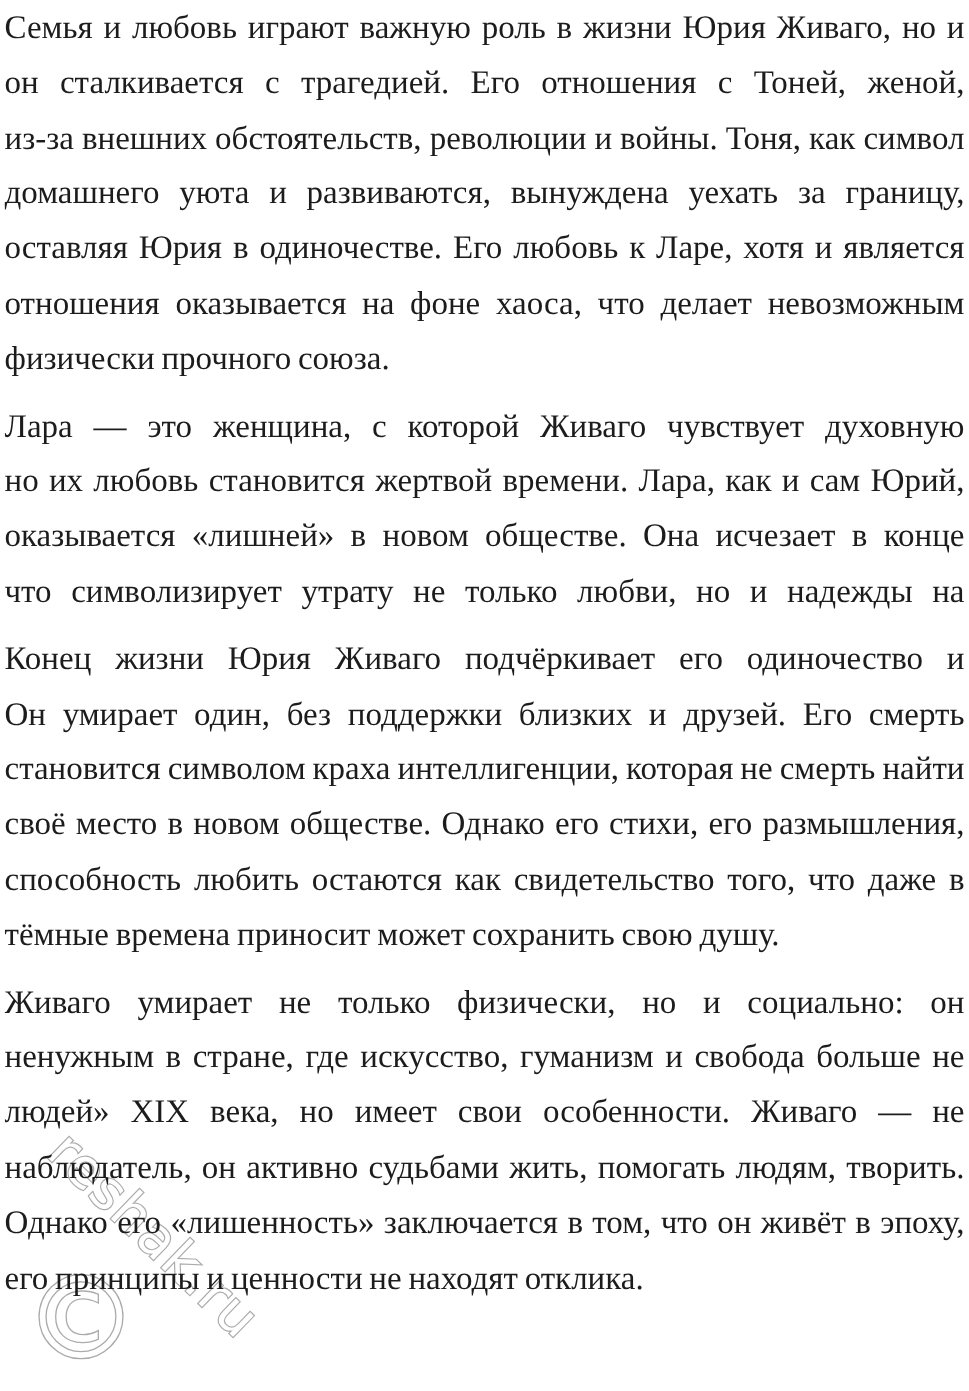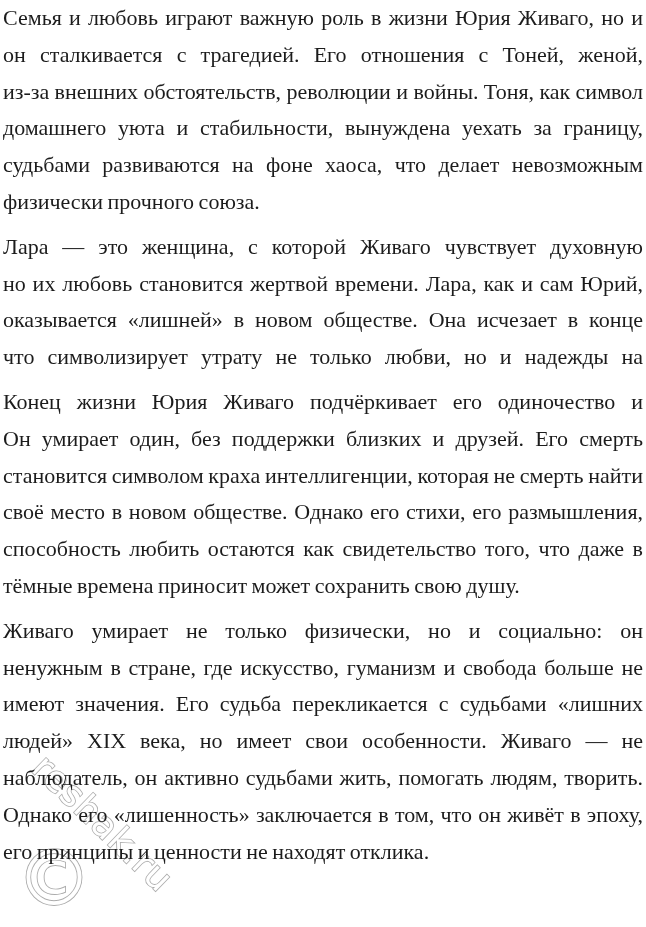--- a/index.html
+++ b/index.html
@@ -71,40 +71,40 @@
     <text class="wm-text" x="30" y="18" transform="rotate(44 30 18)">reshak.ru</text>
     <text class="wm-c" x="16" y="153">©</text>
   </svg>
 </div>
 
 <div class="content">
     <div class="para">
       <div class="line">Семья и любовь играют важную роль в жизни Юрия Живаго, но и здесь</div>
       <div class="line">он сталкивается с трагедией. Его отношения с Тоней, женой, рушатся</div>
       <div class="line">из-за внешних обстоятельств, революции и войны. Тоня, как символ</div>
-      <div class="line">домашнего уюта и стабильности, вынуждена уехать за границу,</div>
-      <div class="line">судьбами развиваются на фоне хаоса, что делает невозможным</div>
+      <div class="line">домашнего уюта и развиваются, вынуждена уехать за границу,</div>
+      <div class="line">оставляя Юрия в одиночестве. Его любовь к Ларе, хотя и является</div>
+      <div class="line">отношения оказывается на фоне хаоса, что делает невозможным</div>
       <div class="line last">физически прочного союза.</div>
     </div>
     <div class="para">
       <div class="line">Лара — это женщина, с которой Живаго чувствует духовную близость,</div>
       <div class="line">но их любовь становится жертвой времени. Лара, как и сам Юрий,</div>
       <div class="line">оказывается «лишней» в новом обществе. Она исчезает в конце романа,</div>
       <div class="line last">что символизирует утрату не только любви, но и надежды на гармонию.</div>
     </div>
     <div class="para">
       <div class="line">Конец жизни Юрия Живаго подчёркивает его одиночество и изоляцию.</div>
       <div class="line">Он умирает один, без поддержки близких и друзей. Его смерть</div>
       <div class="line">становится символом краха интеллигенции, которая не смерть найти</div>
       <div class="line">своё место в новом обществе. Однако его стихи, его размышления, его</div>
       <div class="line">способность любить остаются как свидетельство того, что даже в самые</div>
       <div class="line last">тёмные времена приносит может сохранить свою душу.</div>
     </div>
     <div class="para">
       <div class="line">Живаго умирает не только физически, но и социально: он становится</div>
       <div class="line">ненужным в стране, где искусство, гуманизм и свобода больше не</div>
-      <div class="line">имеют значения. Его судьба перекликается с судьбами «лишних</div>
       <div class="line">людей» XIX века, но имеет свои особенности. Живаго — не пассивный</div>
       <div class="line">наблюдатель, он активно судьбами жить, помогать людям, творить.</div>
       <div class="line">Однако его «лишенность» заключается в том, что он живёт в эпоху, где</div>
       <div class="line last">его принципы и ценности не находят отклика.</div>
     </div>
   </div>
 
 </body></html>

